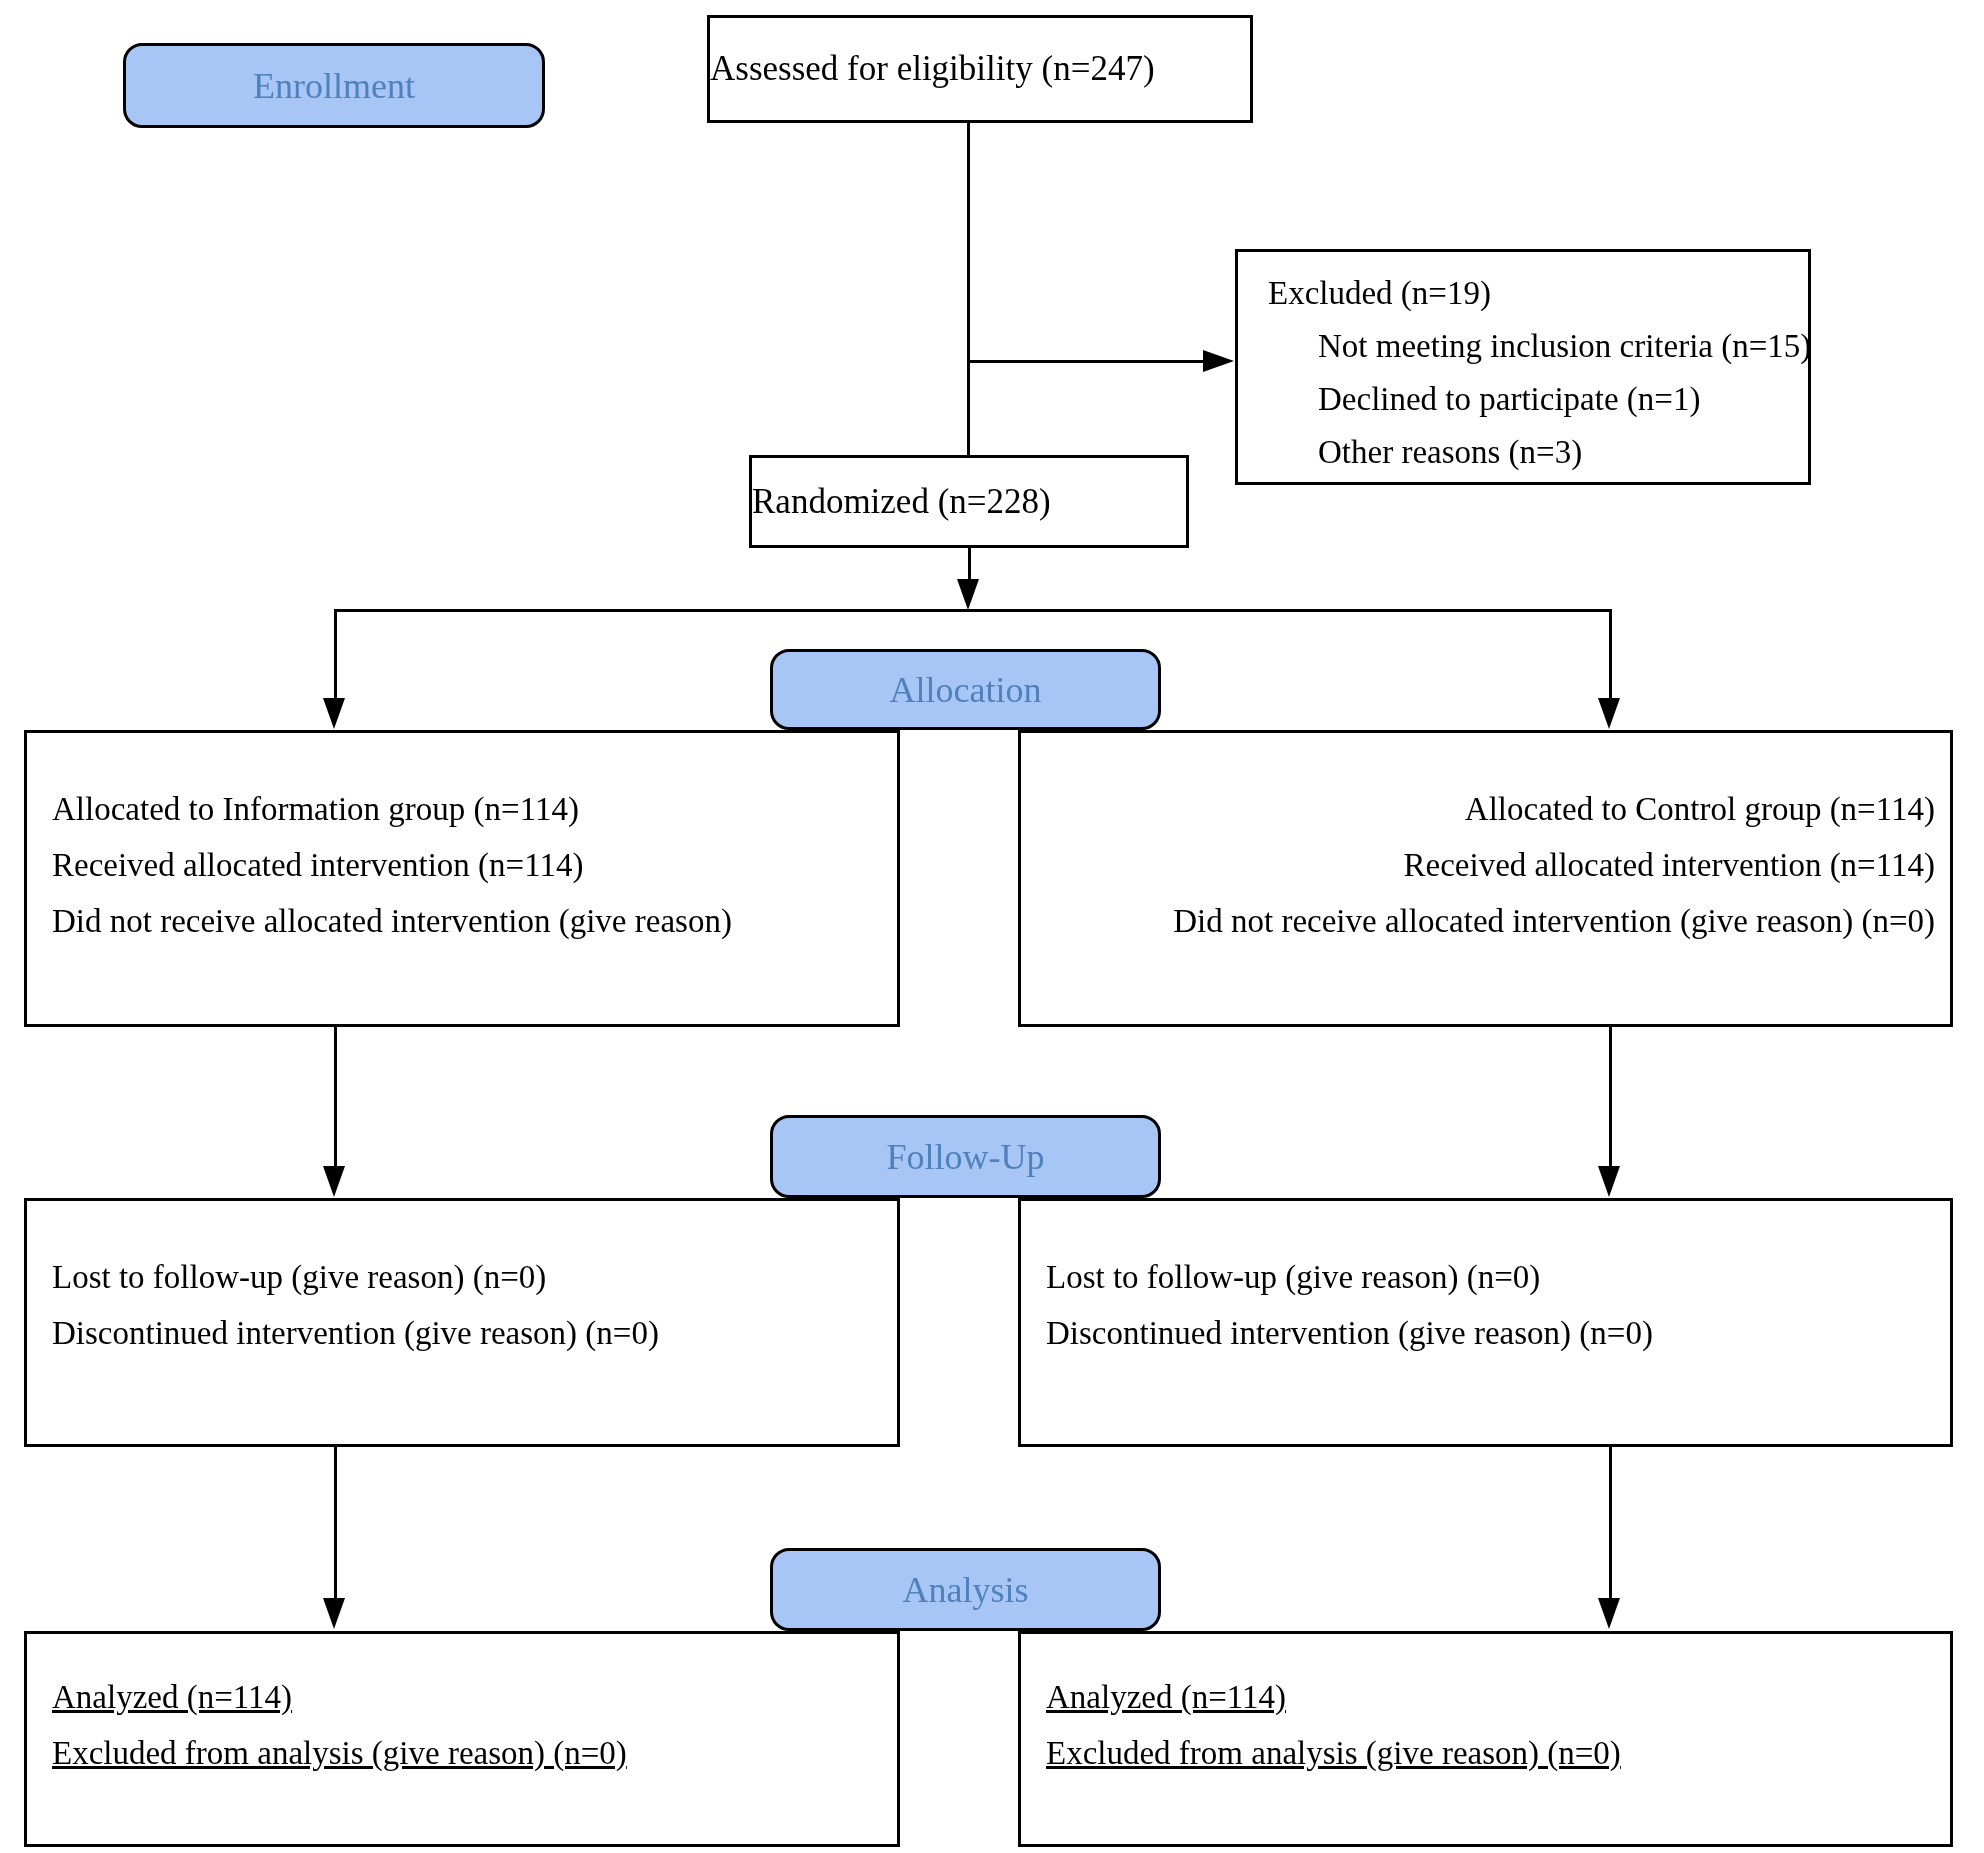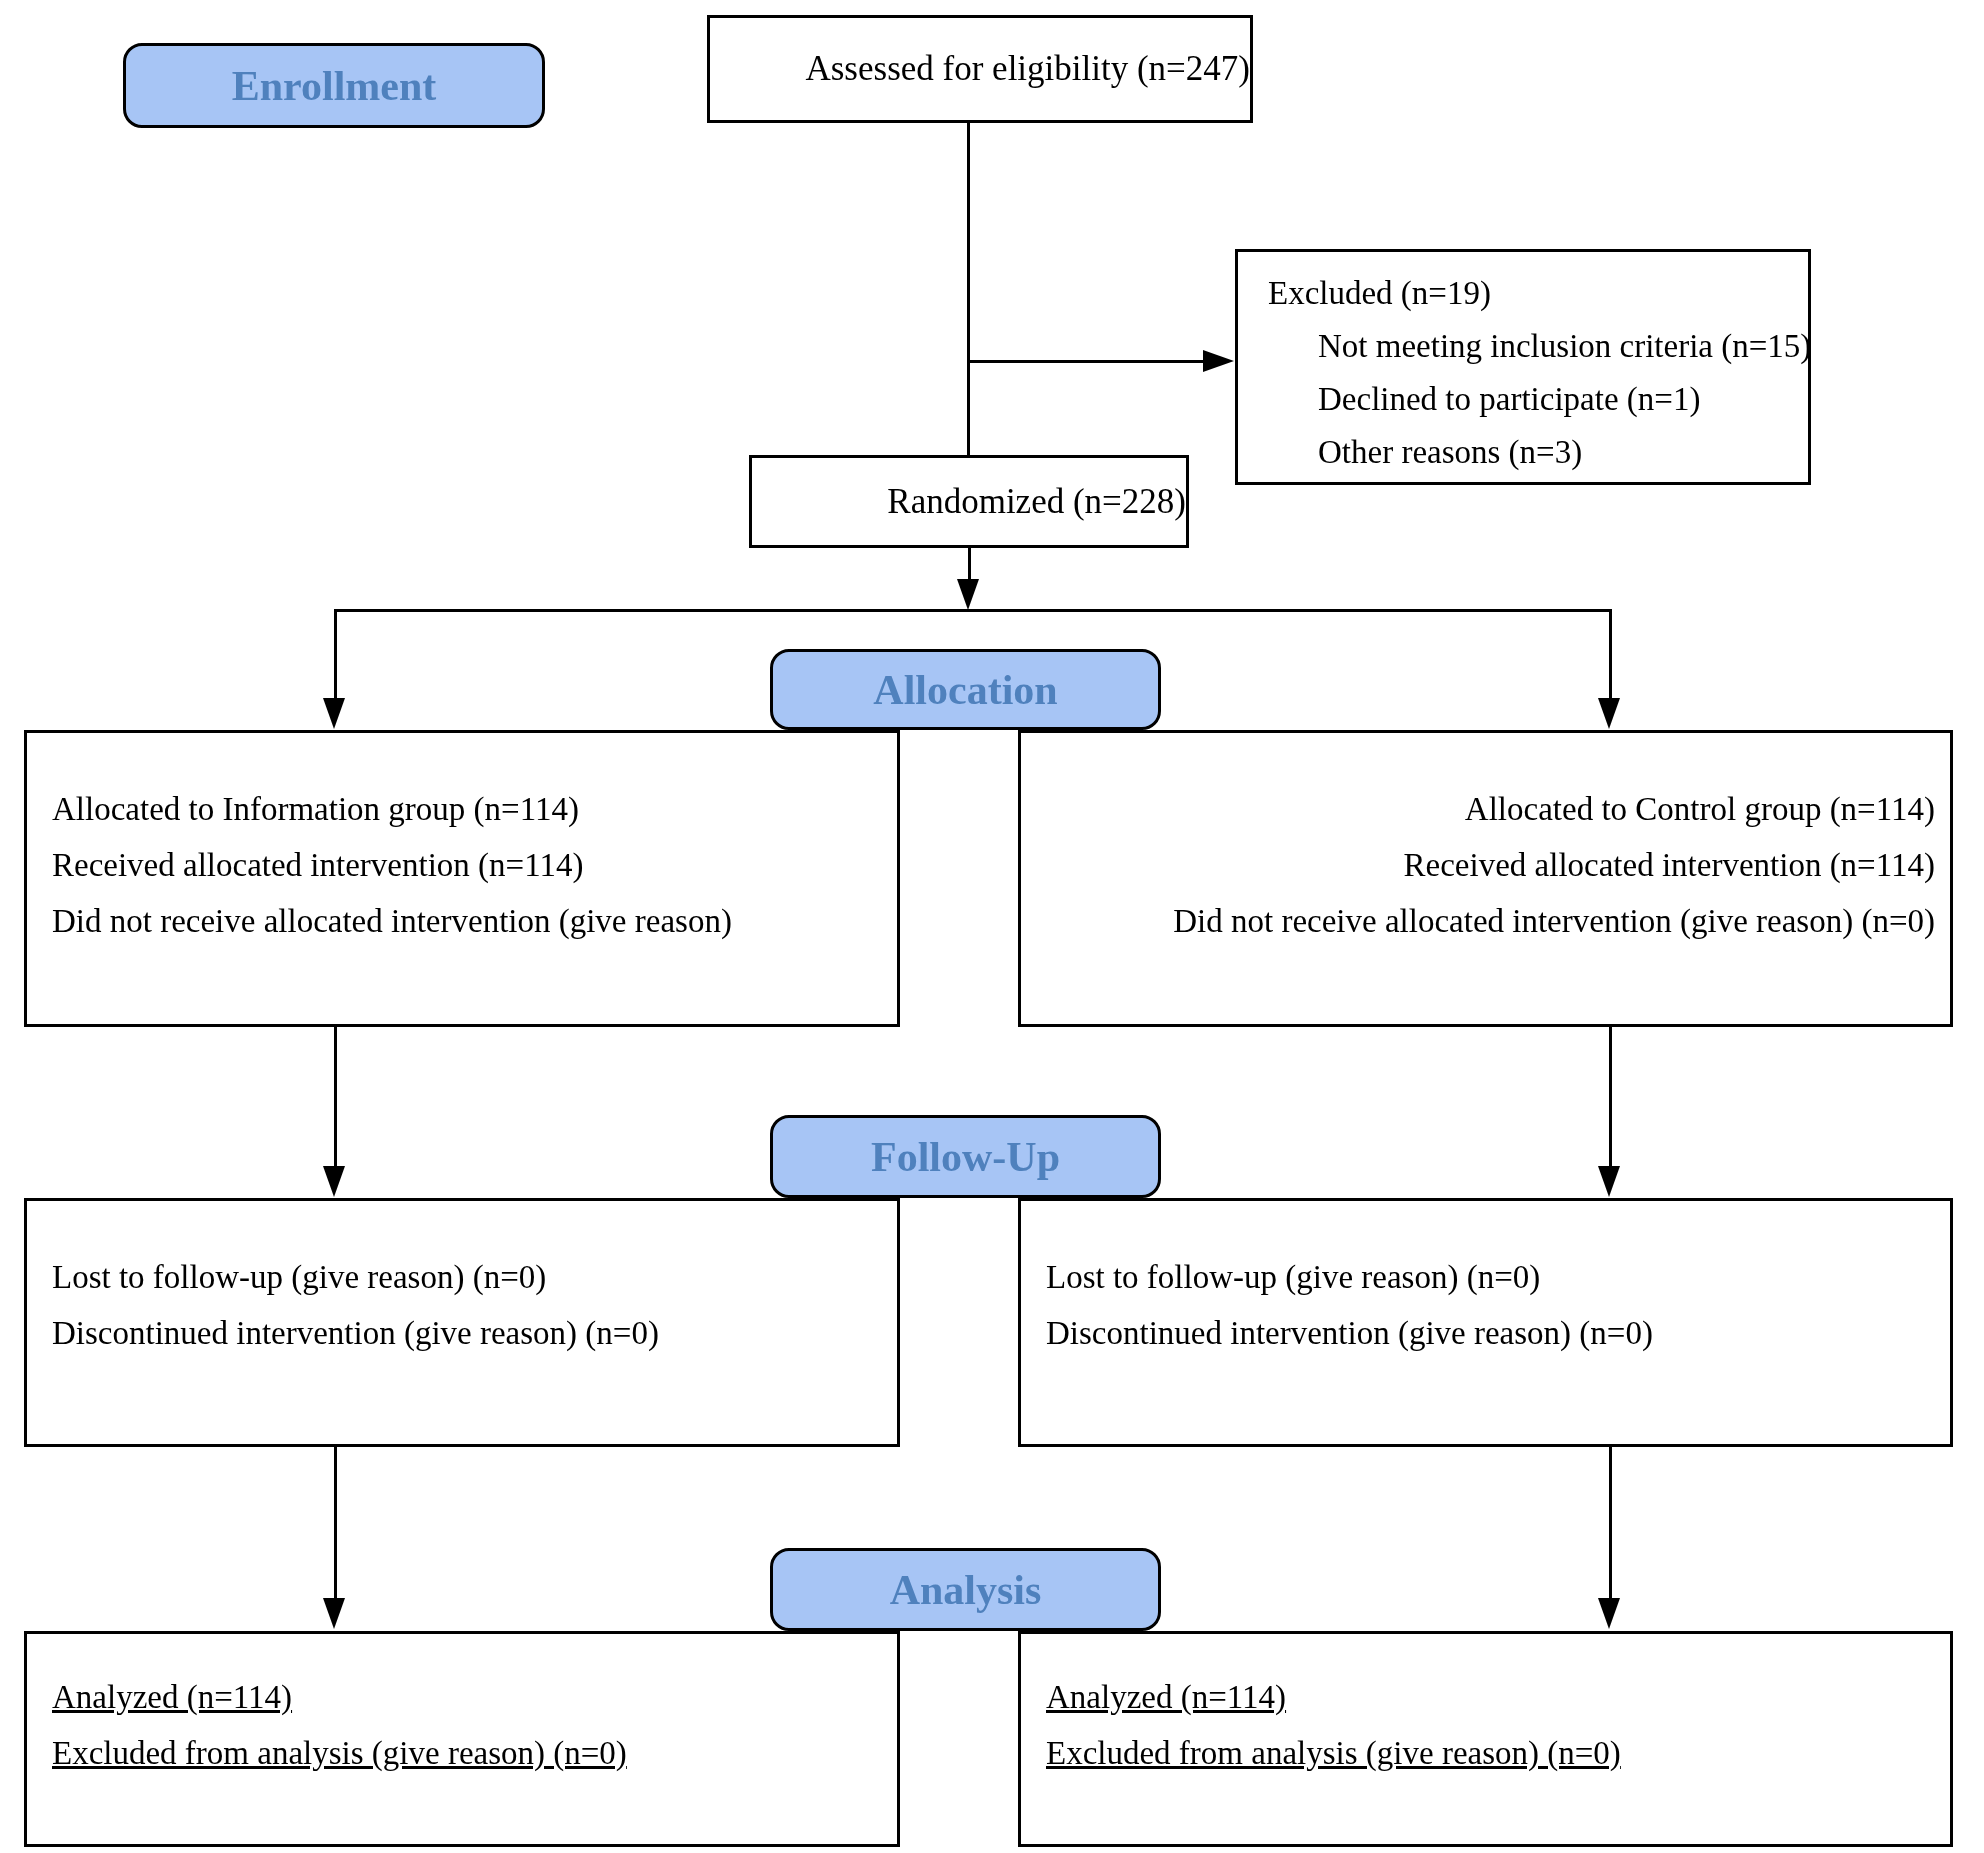--- a/index.html
+++ b/index.html
@@ -22,29 +22,29 @@
     position: absolute;
     background: #a7c5f5;
     border: 3px solid #000000;
     border-radius: 19px;
     box-sizing: border-box;
     display: flex;
     align-items: center;
     justify-content: center;
   }
   .stage .stage-text {
-    font-weight: bold;
-    font-size: 42px;
+    font-weight: normal;
+    font-size: 36px;
     color: #4f81bd;
     white-space: nowrap;
   }
   .center-text {
     display: flex;
     align-items: center;
-    justify-content: flex-end;
+    justify-content: flex-start;
     font-size: 35px;
     white-space: nowrap;
   }
   .multiline {
     font-size: 33px;
     line-height: 56px;
     padding: 48px 15px 0 25px;
   }
   .multiline .tline { white-space: nowrap; }
   .multiline .tline.indent { padding-left: 80px; }

